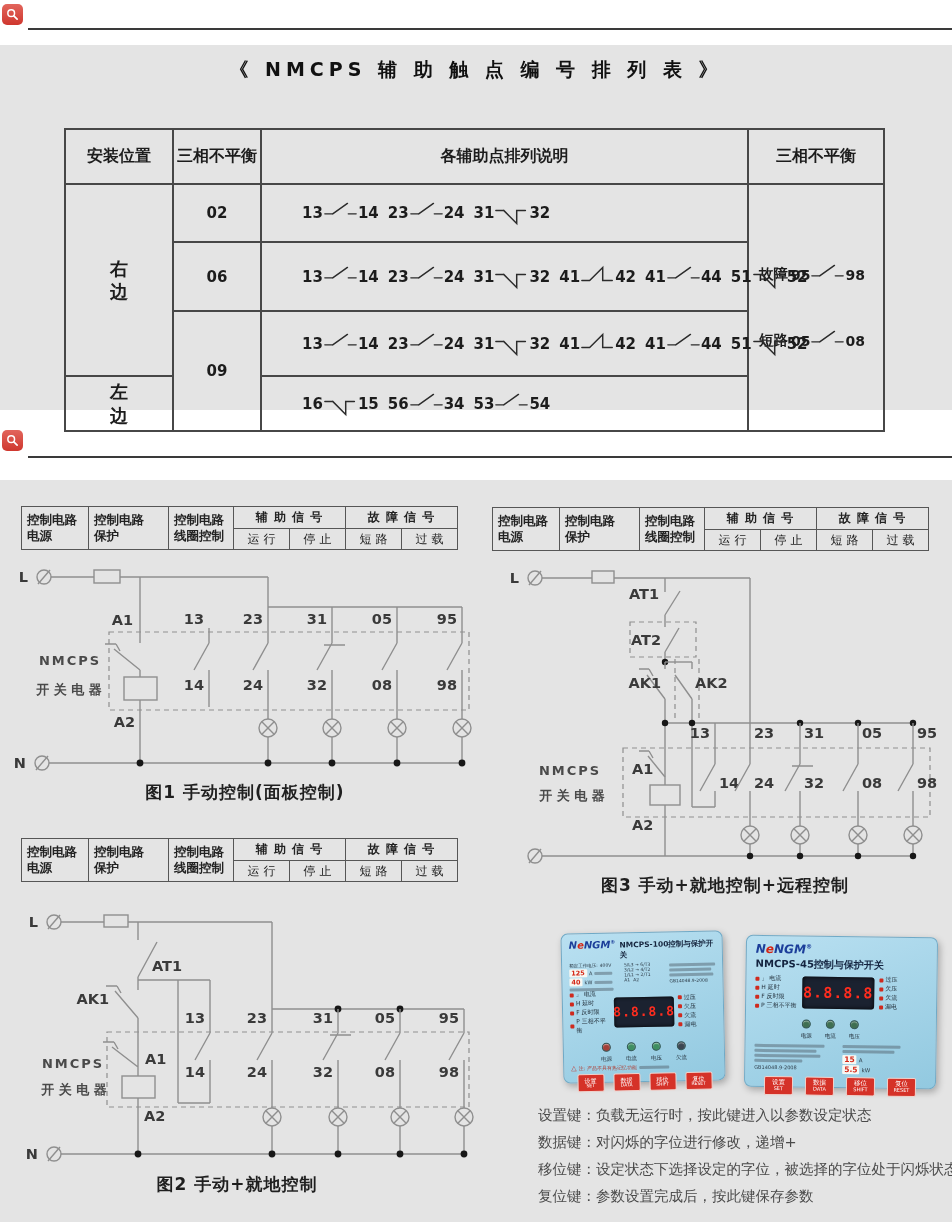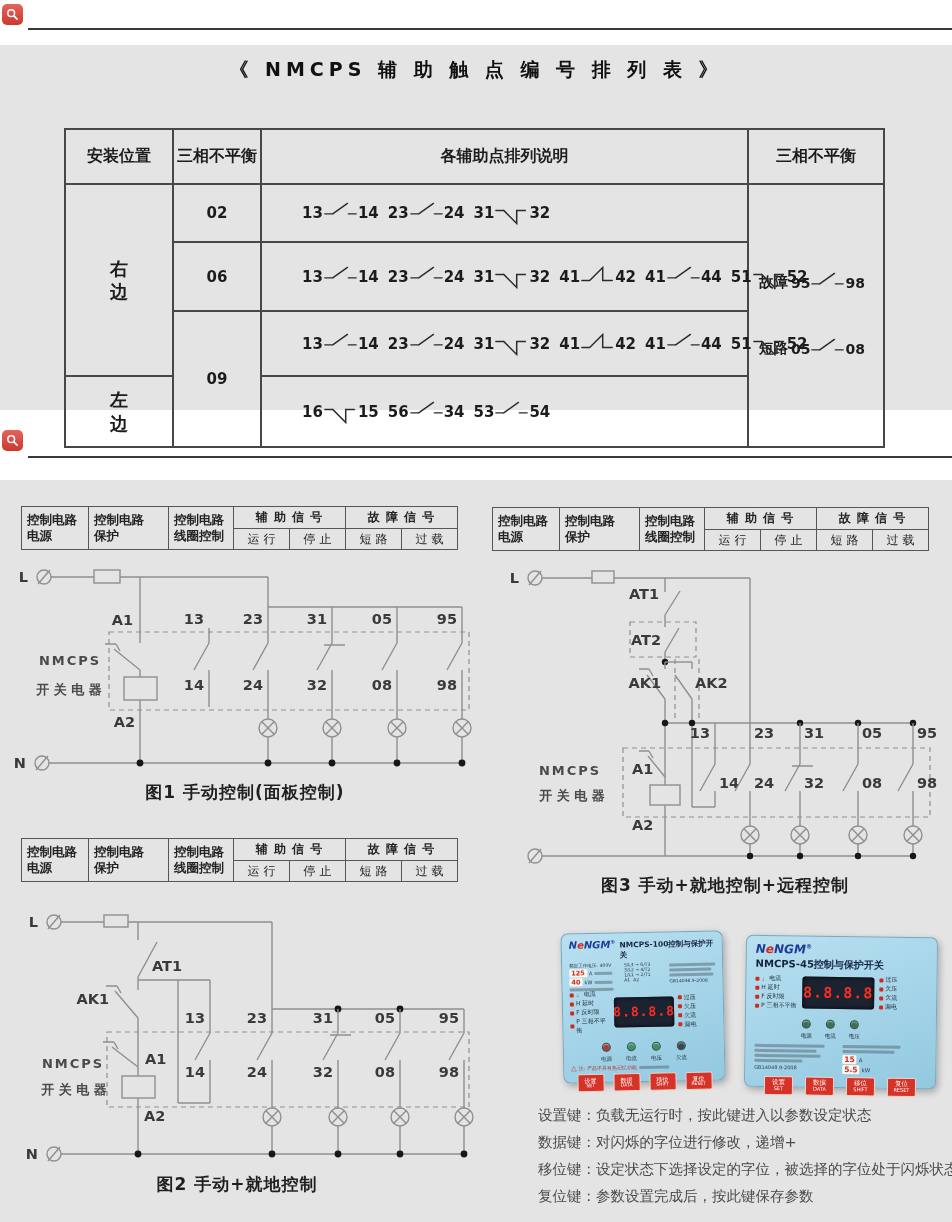--- a/index.html
+++ b/index.html
@@ -249,21 +249,21 @@
                 <span class="cpair">
                   <span class="cnum">51</span>
                   <svg viewBox="0 0 38 32" class="cglyph">
                     <path d="M1 13 H10 M10 13 L25 28 L25 13 H35"></path>
                   </svg>
                   <span class="cnum">52</span>
                 </span>
               </div>
             </td>
     </tr>
-    <tr style="height:71px">
+    <tr style="height:55px">
       <td class="pos-cell">
               <div class="pos-vert">左边</div>
             </td>
       <td class="contacts-cell">
               <div class="contact-row">
                 <span class="cpair">
                   <span class="cnum">16</span>
                   <svg viewBox="0 0 38 32" class="cglyph">
                     <path d="M1 13 H10 M10 13 L25 28 L25 13 H35"></path>
                   </svg>

